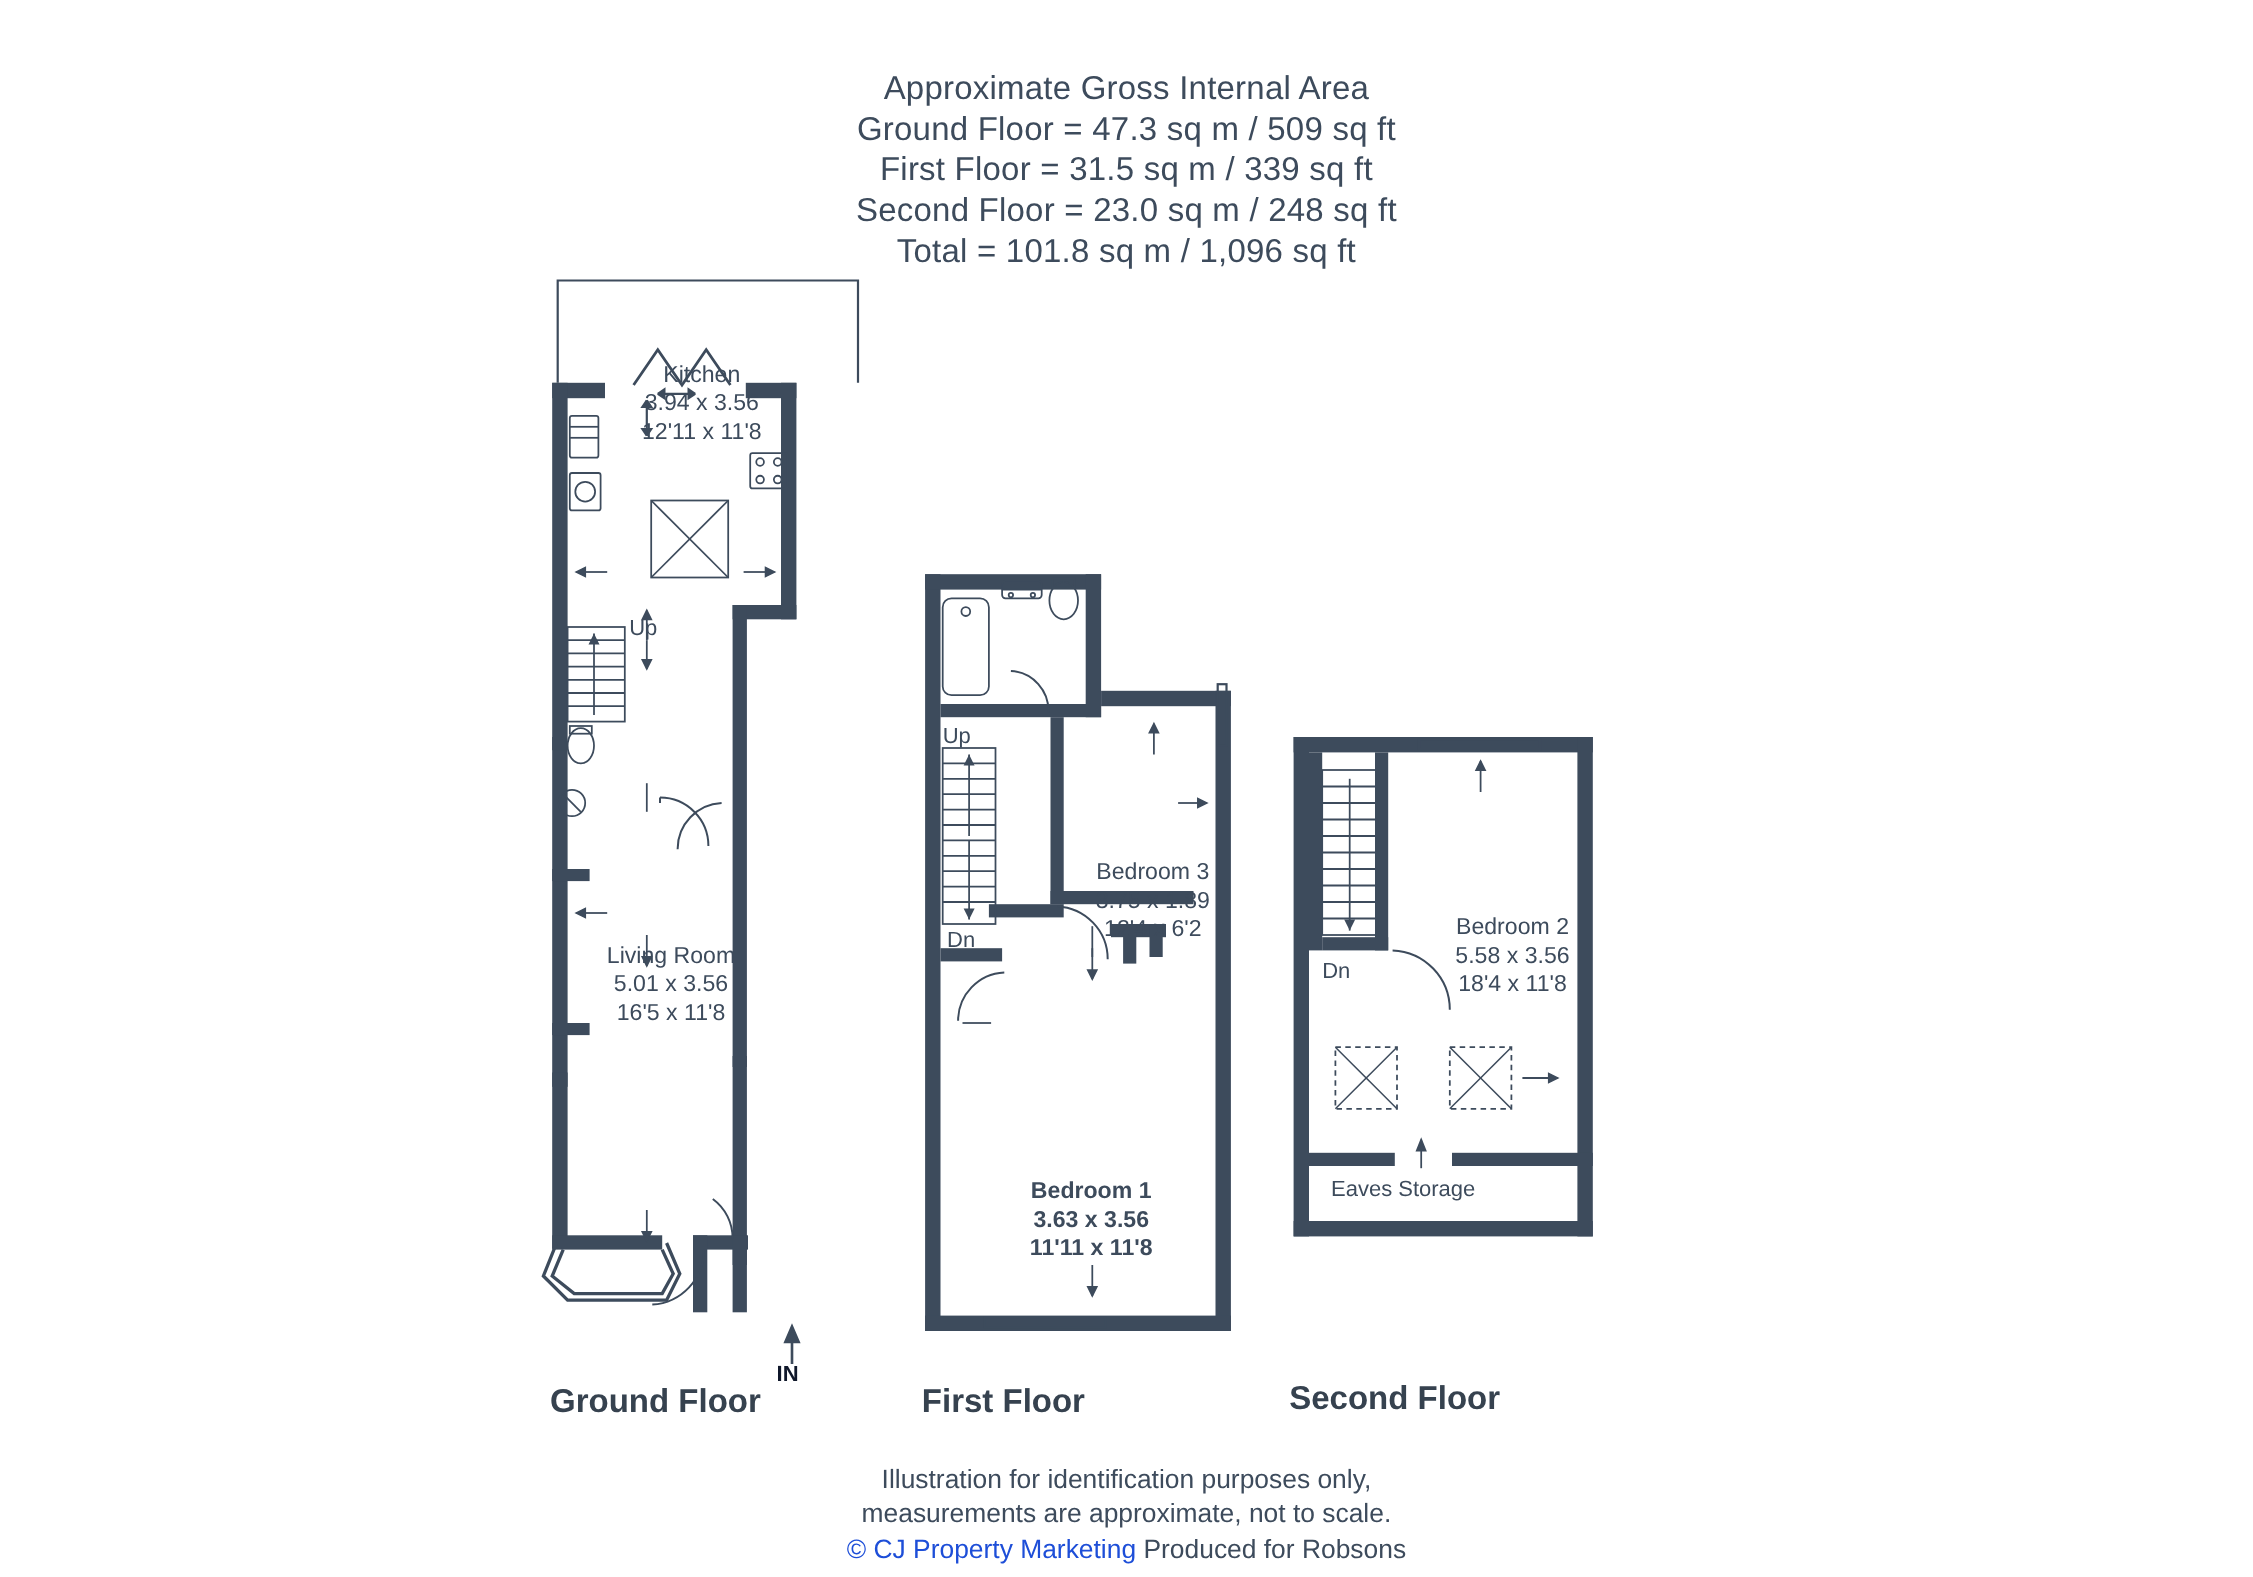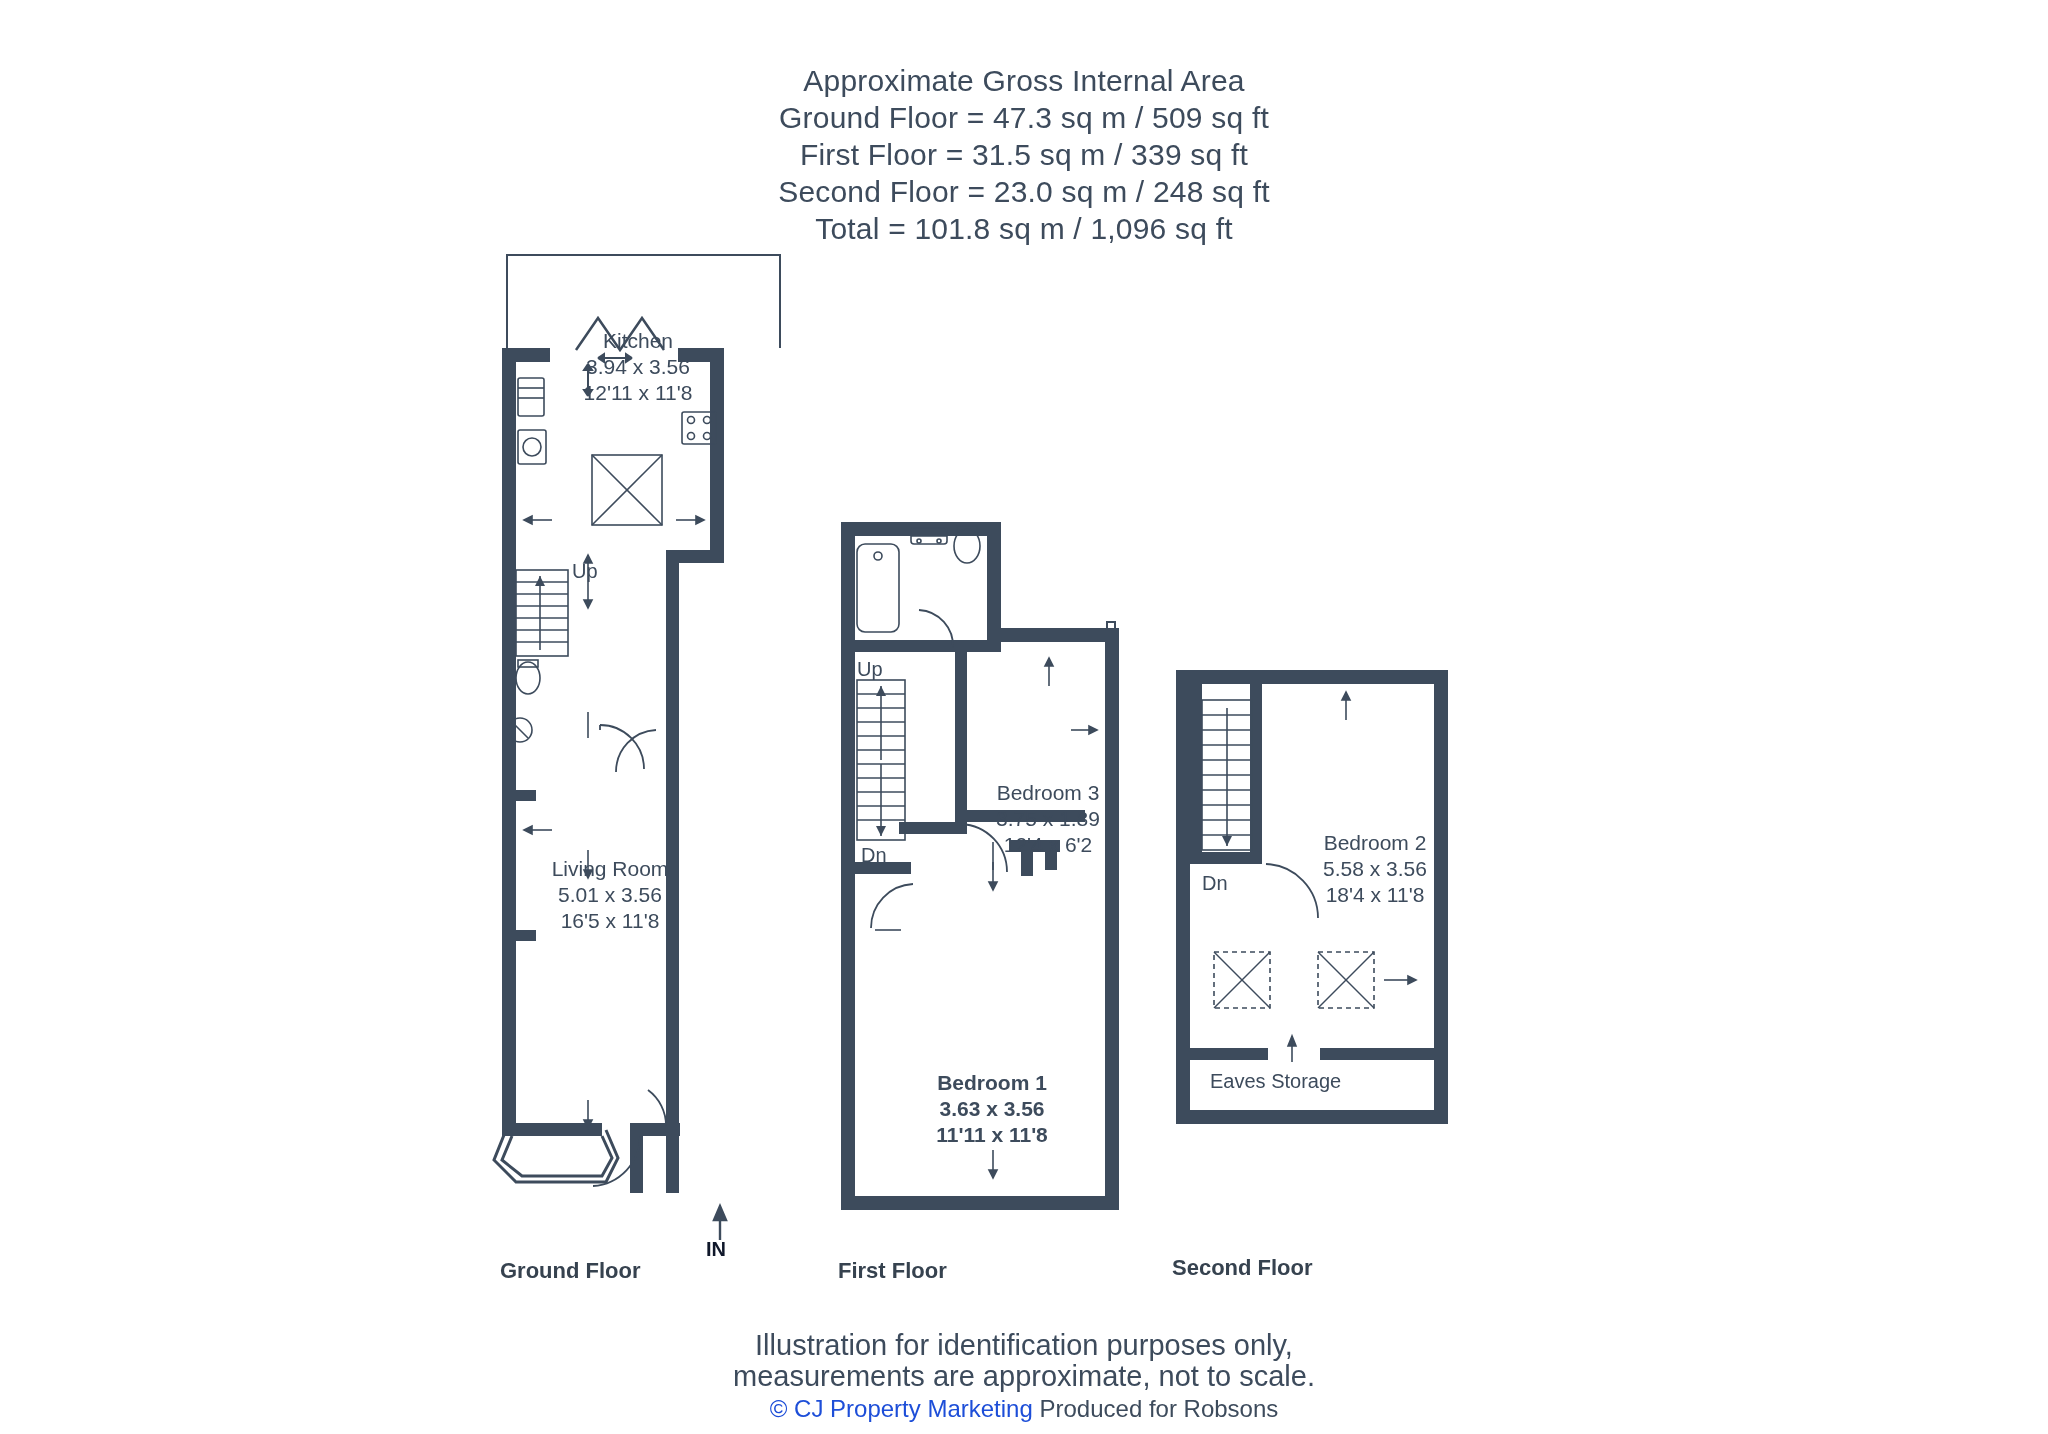--- a/index.html
+++ b/index.html
@@ -23,34 +23,34 @@
   .header div{
     font-size:30px;
     line-height:37px;
     letter-spacing:.2px;
     white-space:nowrap;
   }
 
   
   .floor-caption{
     position:absolute;
-    font-size:22px;
+    font-size:30px;
     font-weight:bold;
     color:#36424f;
     white-space:nowrap;
   }
 
   
   .footer{
     position:absolute;
     left:0;top:1330px;width:2048px;
     text-align:center;
   }
   .footer .l1,.footer .l2{
-    font-size:29px;line-height:31px;color:#3d4b5c;
+    font-size:24px;line-height:31px;color:#3d4b5c;
   }
   .footer .l3{font-size:24px;line-height:34px;}
   .brand{color:#1d4ed8;}
   .produced{color:#3d4b5c;}
 
   
   .plan{position:absolute;}
   .room-label{
     position:absolute;
     text-align:center;

